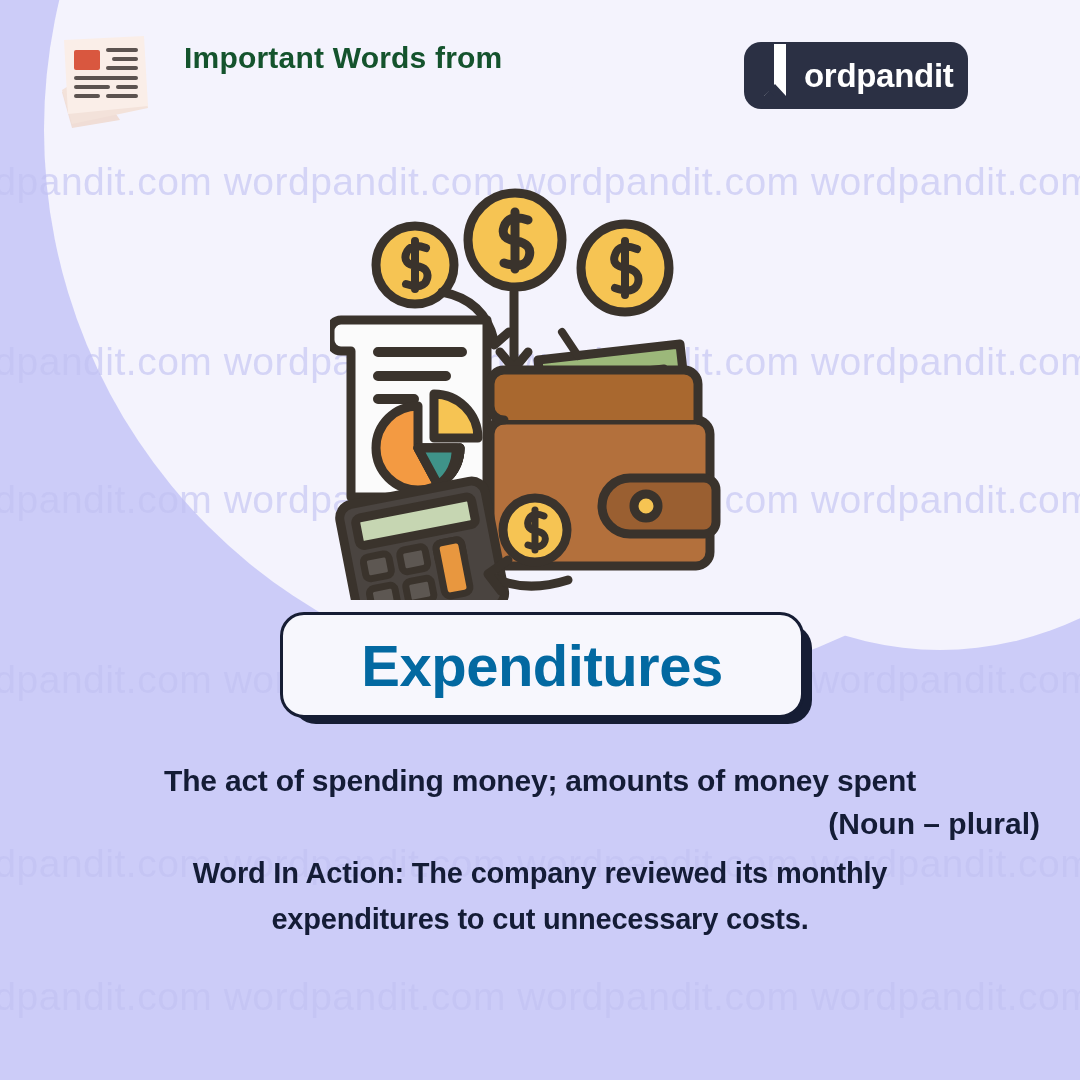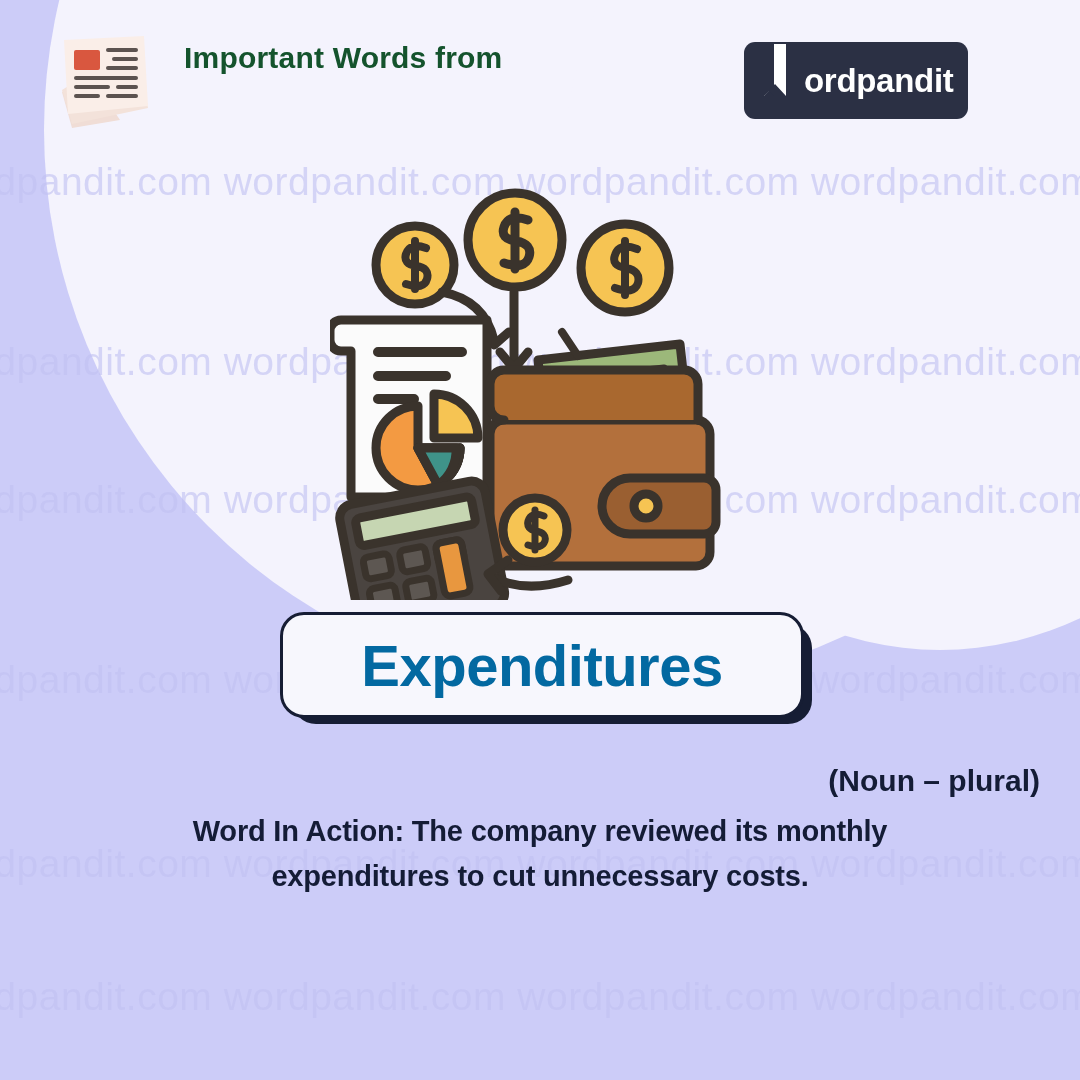--- a/index.html
+++ b/index.html
@@ -55,23 +55,23 @@
   .hdr-title{
     position:absolute;left:184px;top:40px;
     color:#14532d;
     font-size:30px;font-weight:bold;line-height:1.22;
     letter-spacing:.2px;
   }
   .hdr-title .l2{display:block;}
 
   .logo{
     position:absolute;right:112px;top:42px;
-    width:224px;height:77px;
+    width:224px;height:67px;
     background:#2b3044;
-    border-radius:11px;
+    border-radius:17px;
   }
   .logo-mark{position:absolute;left:0;top:-10px;width:224px;height:78px;}
   .logo-text{
     position:absolute;left:60px;top:50%;transform:translateY(-50%);
     color:#ffffff;font-size:33px;font-weight:bold;letter-spacing:-.3px;
     font-family:"Liberation Sans","DejaVu Sans",sans-serif;
   }
 
   
   .illus{position:absolute;left:330px;top:180px;width:420px;height:420px;}
@@ -249,17 +249,18 @@
   </div>
 
   <div class="word-wrap">
     <div class="word-shadow"></div>
     <div class="word-card">
       <span class="word-text">Expenditures</span>
     </div>
   </div>
 
   <div class="defs">
+    <div class="def-line">The act of spending money; amounts of money spent</div>
     <div class="pos-line">(Noun – plural)</div>
     <div class="action">Word In Action: The company reviewed its monthly expenditures to cut unnecessary costs.</div>
   </div>
 
 </div>
 
 </body></html>

